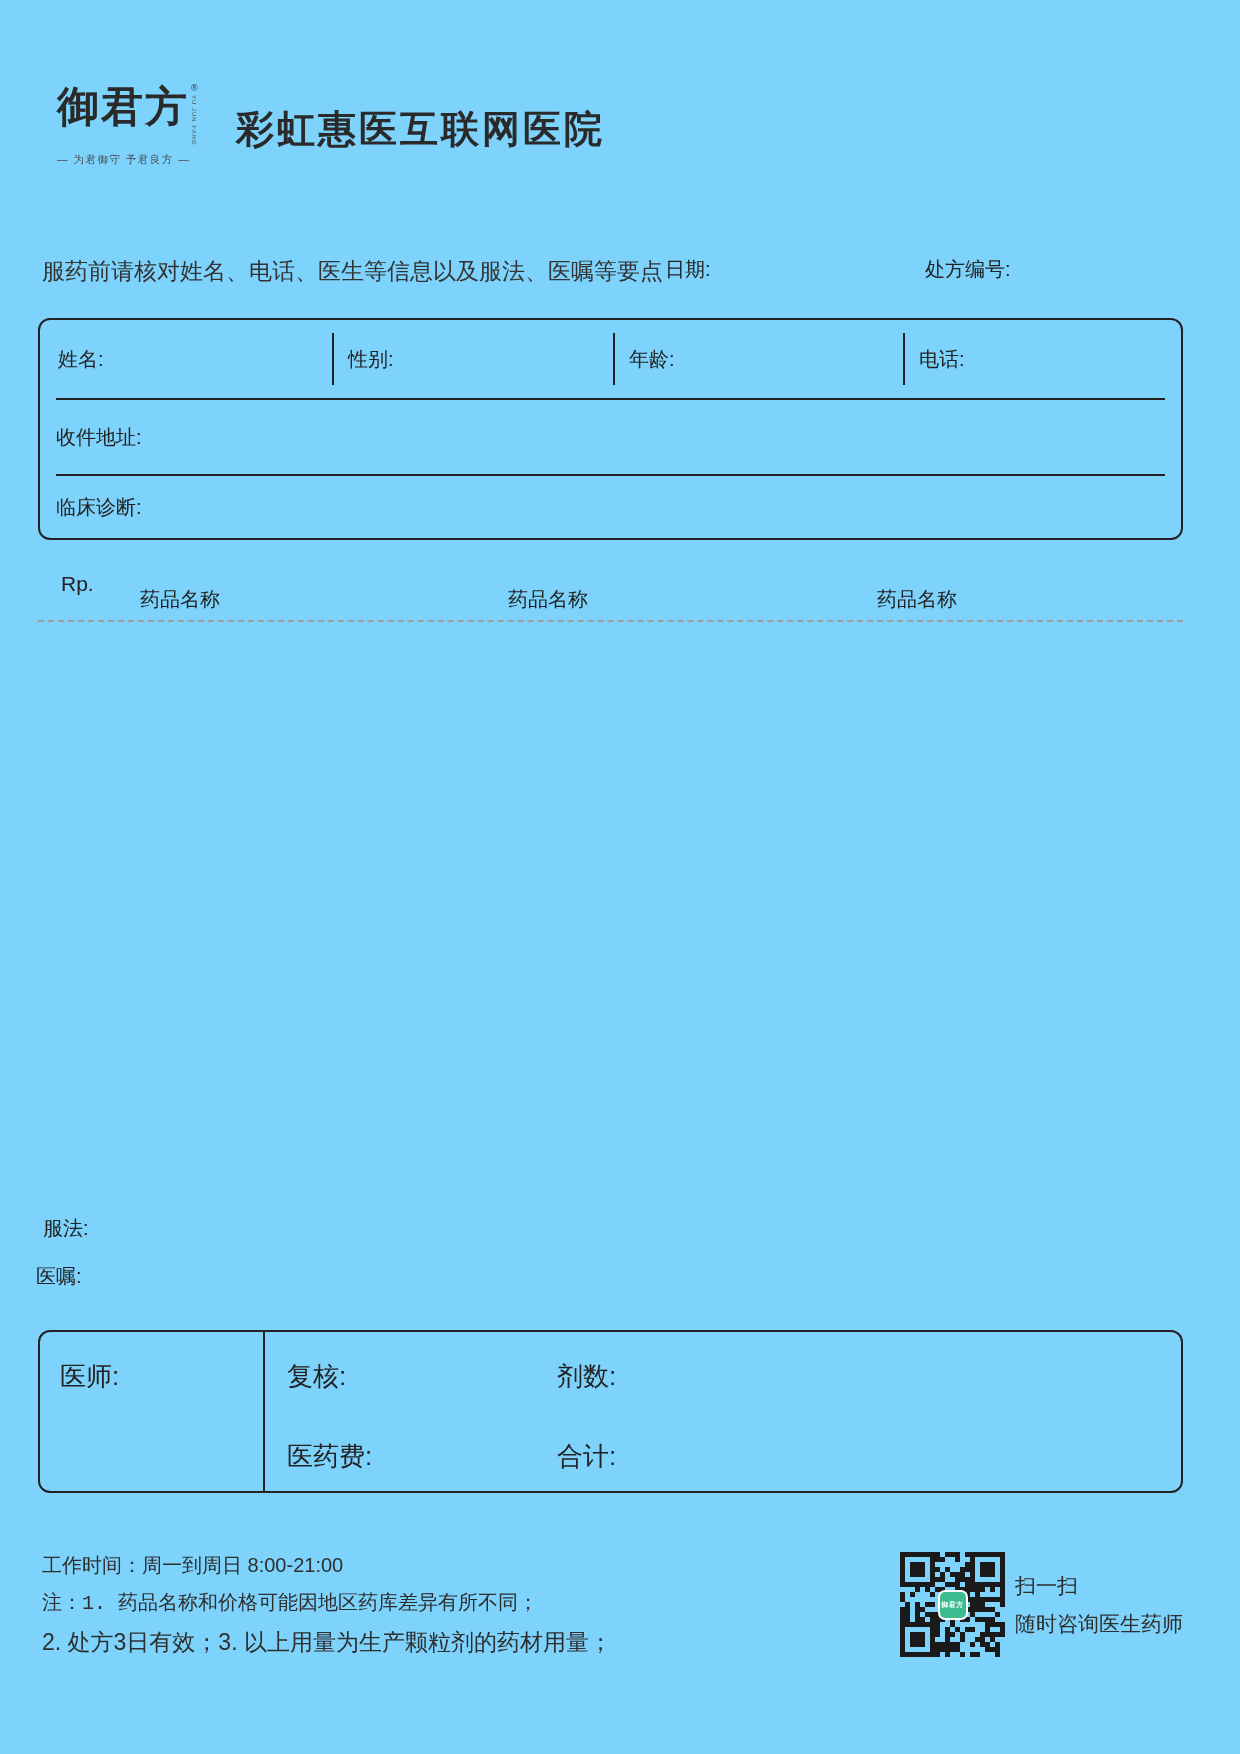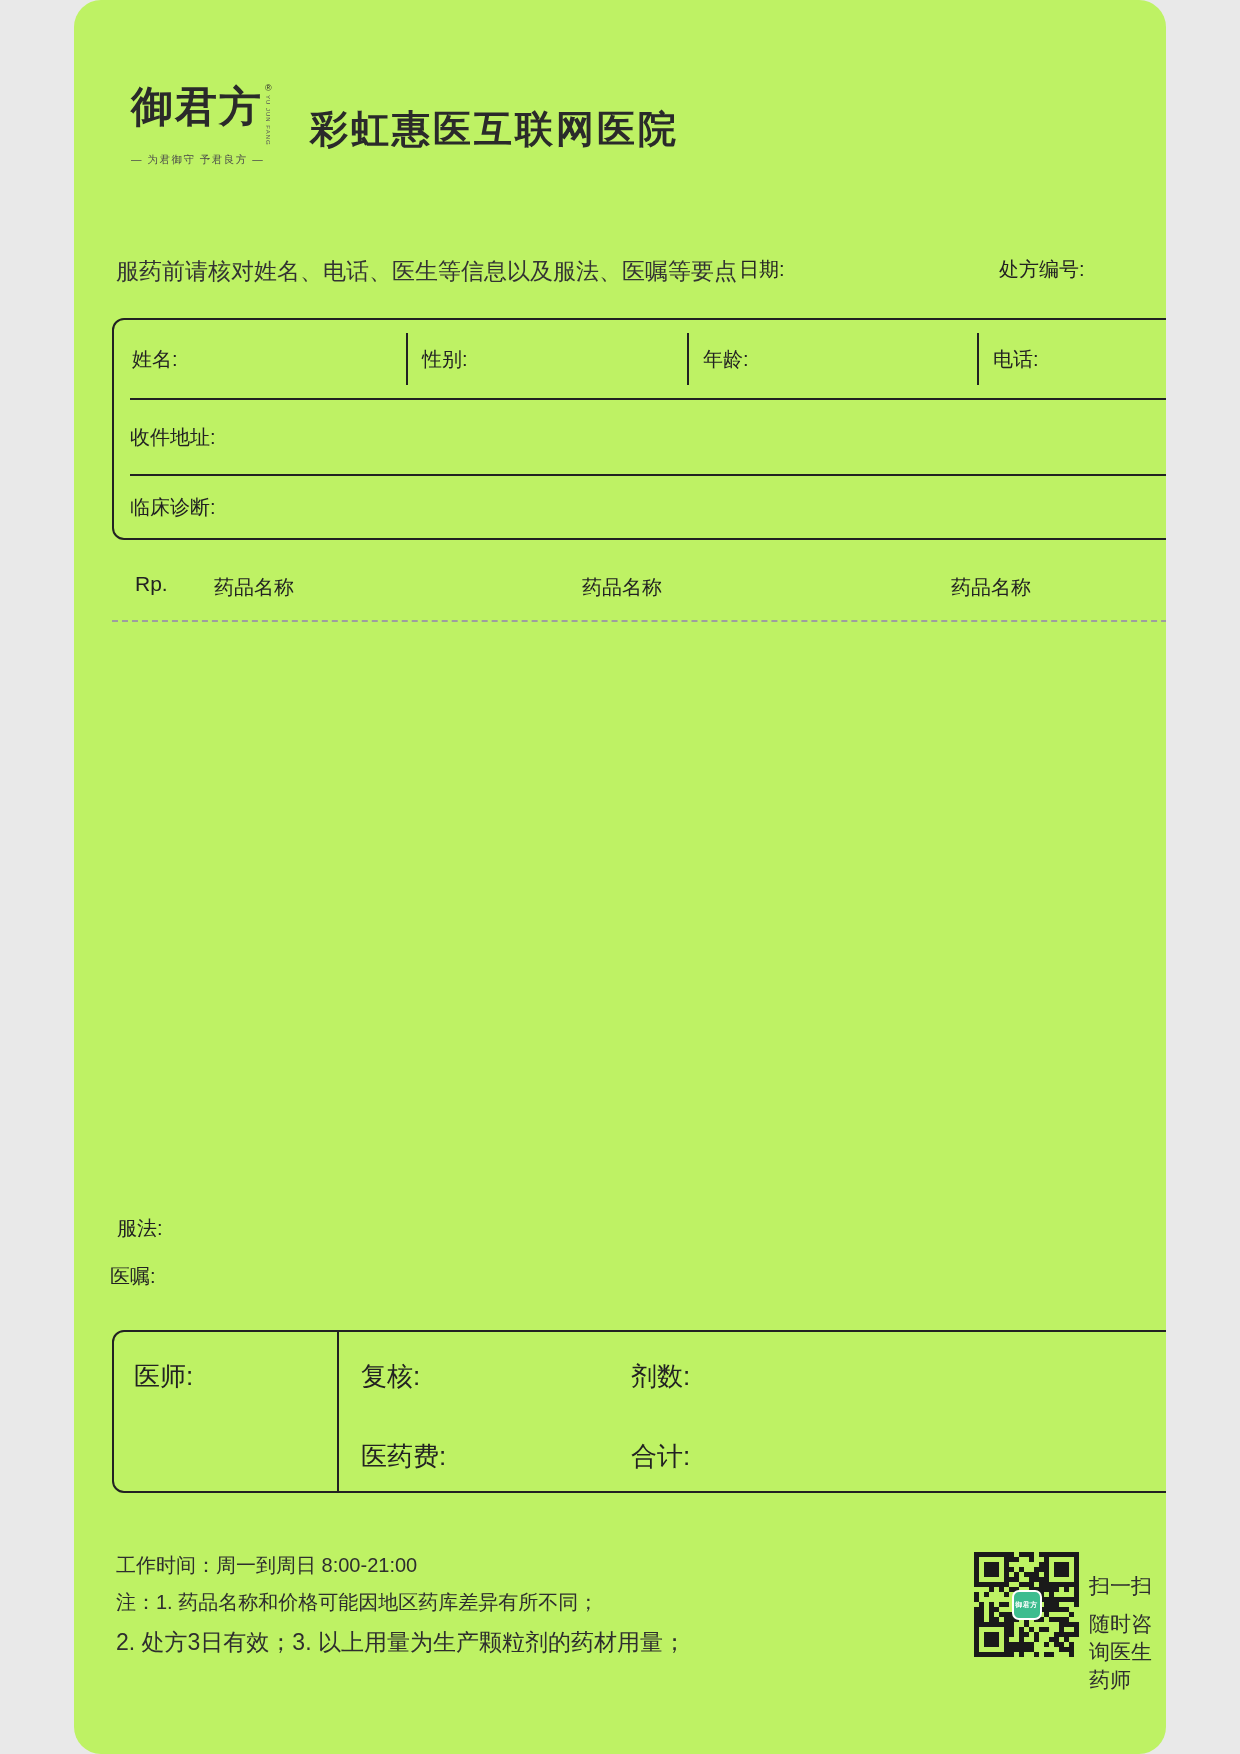--- a/index.html
+++ b/index.html
@@ -1,24 +1,23 @@
 <!DOCTYPE html>
 <html><head>
 <meta charset="utf-8">
 <style>
   html,body{margin:0;padding:0;background:#e9e9e9;}
   .page{
     position:relative;
-    width:1092px;height:1754px;
+    width:1240px;height:1754px;
     margin:0 auto;
-    background:#bef264;
+    background:#7dd3fc;
     font-family:"Liberation Sans","DejaVu Sans",sans-serif;
     color:#2e2e2e;
     overflow:hidden;
-    border-radius:27px;
   }
   .abs{position:absolute;}
 
   
   .logo-block{left:57px;top:84px;width:150px;}
   .logo-main{display:flex;align-items:flex-start;}
   .logo-text{
     font-family:"DejaVu Serif","Liberation Serif",serif;
     font-weight:bold;font-size:42px;line-height:1.1;
     color:#2a2a2a;letter-spacing:2px;white-space:nowrap;
@@ -63,21 +62,21 @@
   .p-cell:last-child{border-right:none;}
   .p-row2{height:74px;display:flex;align-items:center;border-bottom:2.5px solid #222;}
   .p-row3{height:62px;display:flex;align-items:center;}
   .field-label{font-size:20px;color:#222;}
 
   
   .rp-label{left:61px;top:572px;font-size:21px;color:#222;}
   .drug-col-1{left:140px;top:574px;}
   .drug-col-2{left:508px;top:574px;}
   .drug-col-3{left:877px;top:574px;}
-  .drug-col{font-size:20px;color:#222;}
+  .drug-col{font-size:20px;color:#222;margin-top:12px;}
   .dashed-line{
     left:38px;top:620px;width:1145px;height:0;
     border-top:2px dashed #9e9e9e;
   }
 
   
   .usage-label{left:43px;top:1215px;font-size:20px;color:#222;}
   .advice-label{left:36px;top:1263px;font-size:20px;color:#222;}
 
   
@@ -91,21 +90,21 @@
     padding:27px 0 0 20px;
   }
   .s-right{flex:1;padding:27px 0 0 22px;}
   .s-row{display:flex;}
   .s-row + .s-row{margin-top:45px;}
   .s-item-1{width:270px;}
   .s-label{font-size:26px;color:#222;}
 
   
   .work-hours{left:42px;top:1552px;font-size:20px;color:#2e2e2e;}
-  .note-1{left:42px;top:1589px;font-size:20px;color:#2e2e2e;}
+  .note-1{left:42px;top:1589px;font-size:20px;color:#2e2e2e;font-family:Liberation Mono, monospace;}
   .note-2{left:42px;top:1627px;font-size:23px;color:#2e2e2e;}
 
   .qr-wrap{left:900px;top:1552px;width:105px;height:105px;}
   .qr-wrap svg{display:block;}
   .qr-center{
     position:absolute;left:50%;top:50%;transform:translate(-50%,-50%);
     width:30px;height:30px;border-radius:7px;
     display:flex;align-items:center;justify-content:center;
     color:#fff;font-size:7px;font-weight:bold;letter-spacing:0.5px;
     border:2px solid #fff;box-sizing:border-box;

